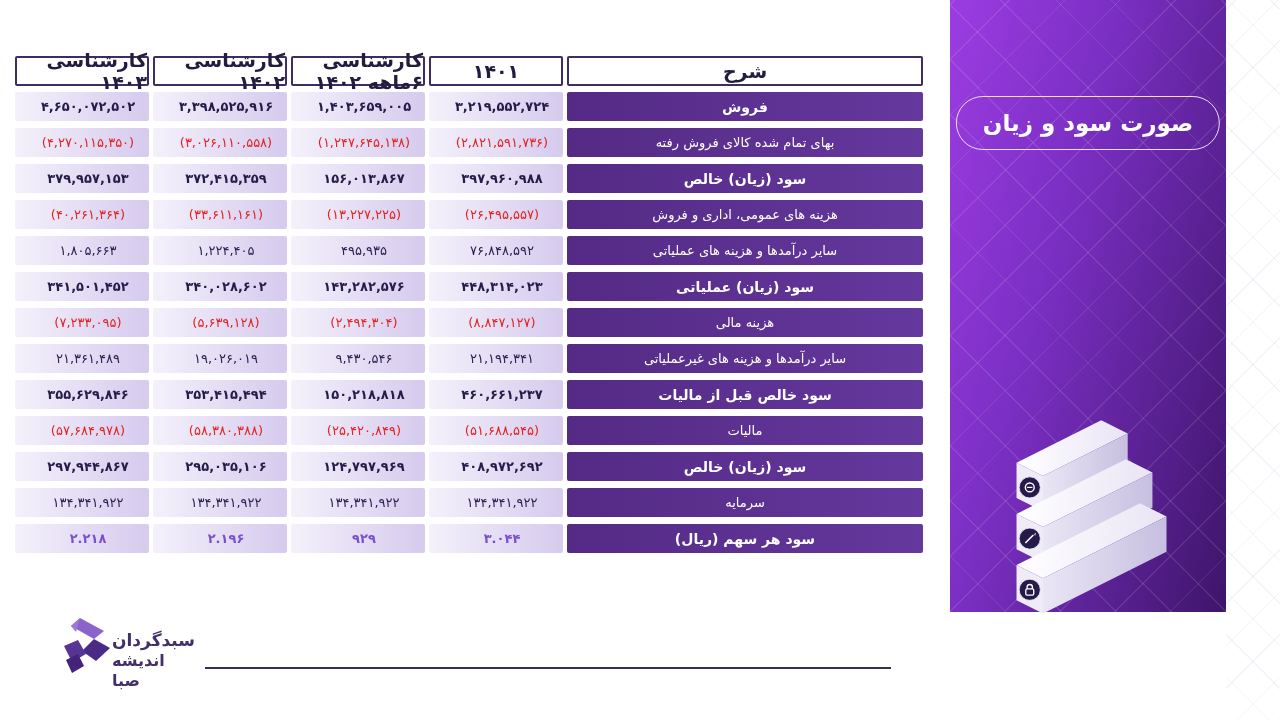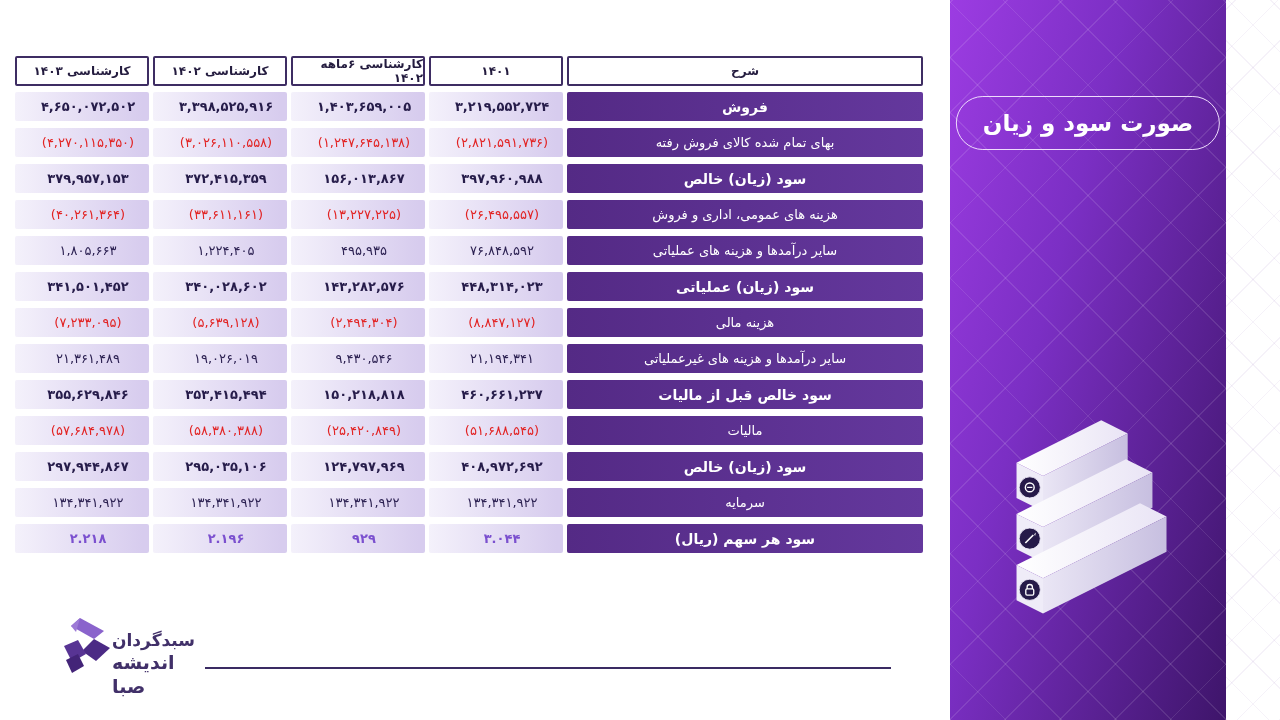--- a/index.html
+++ b/index.html
@@ -6,21 +6,21 @@
   html,body { width:1280px; height:720px; overflow:hidden; }
   body {
     font-family:"DejaVu Sans", sans-serif;
     background:#ffffff;
     position:relative;
     direction:rtl;
   }
 
   
   .side-panel {
-    position:absolute; left:950px; top:0; width:276px; height:720px;
+    position:absolute; left:950px; top:0; width:276px; height:612px;
     background:
       repeating-linear-gradient(45deg,  rgba(255,255,255,0.10) 0 1.2px, transparent 1.2px 39px),
       repeating-linear-gradient(-45deg, rgba(255,255,255,0.10) 0 1.2px, transparent 1.2px 39px),
       linear-gradient(105deg, #9c3ce2 0%, #7b2fc4 38%, #3e156a 100%);
   }
   .edge-strip {
     position:absolute; left:1226px; top:0; width:54px; height:720px;
     background:
       repeating-linear-gradient(45deg,  rgba(120,70,170,0.07) 0 1px, transparent 1px 30px),
       repeating-linear-gradient(-45deg, rgba(120,70,170,0.07) 0 1px, transparent 1px 30px),
@@ -39,21 +39,21 @@
     position:absolute; left:15px; top:56px; width:908px;
     display:grid;
     grid-template-columns:356px 134px 134px 134px 134px; 
     column-gap:4px; row-gap:7px;
     grid-auto-rows:29px;
     direction:rtl;
   }
   .th {
     height:30px; background:#ffffff; border:2px solid #3e2d63; border-radius:2px;
     display:flex; align-items:center; justify-content:center;
-    color:#241c3f; font-weight:bold; font-size:12px;
+    color:#241c3f; font-weight:bold; font-size:19px;
   }
   .desc {
     background:linear-gradient(to left, #64389d, #542a85);
     border-radius:2px; color:#ffffff;
     display:flex; align-items:center; justify-content:center;
     font-size:13px;
     text-align:right;
   }
   .desc.bold { font-weight:bold; font-size:14px; }
   .val {
@@ -66,21 +66,21 @@
   .val.negative { color:#e22323; font-weight:400; }
   .val.accent { color:#7b50cf; font-weight:700; }
 
   
   .logo-mark { position:absolute; left:58px; top:616px; }
   .logo-text {
     position:absolute; left:112px; top:630px; width:86px;
     text-align:left; color:#413069; line-height:1.25;
   }
   .logo-line1 { font-size:17px; font-weight:bold; display:block; }
-  .logo-line2 { font-size:19px; font-weight:bold; display:block; letter-spacing:0.5px; }
+  .logo-line2 { font-size:16px; font-weight:bold; display:block; letter-spacing:0.5px; }
   .footer-rule { position:absolute; left:205px; top:667px; width:686px; height:1.5px; background:#3a2b63; }
 </style>
 </head>
 <body>
 
 <div class="pnl-table">
     <div class="th">شرح</div>
     <div class="th">۱۴۰۱</div>
     <div class="th">کارشناسی ۶ماهه ۱۴۰۲</div>
     <div class="th">کارشناسی ۱۴۰۲</div>

